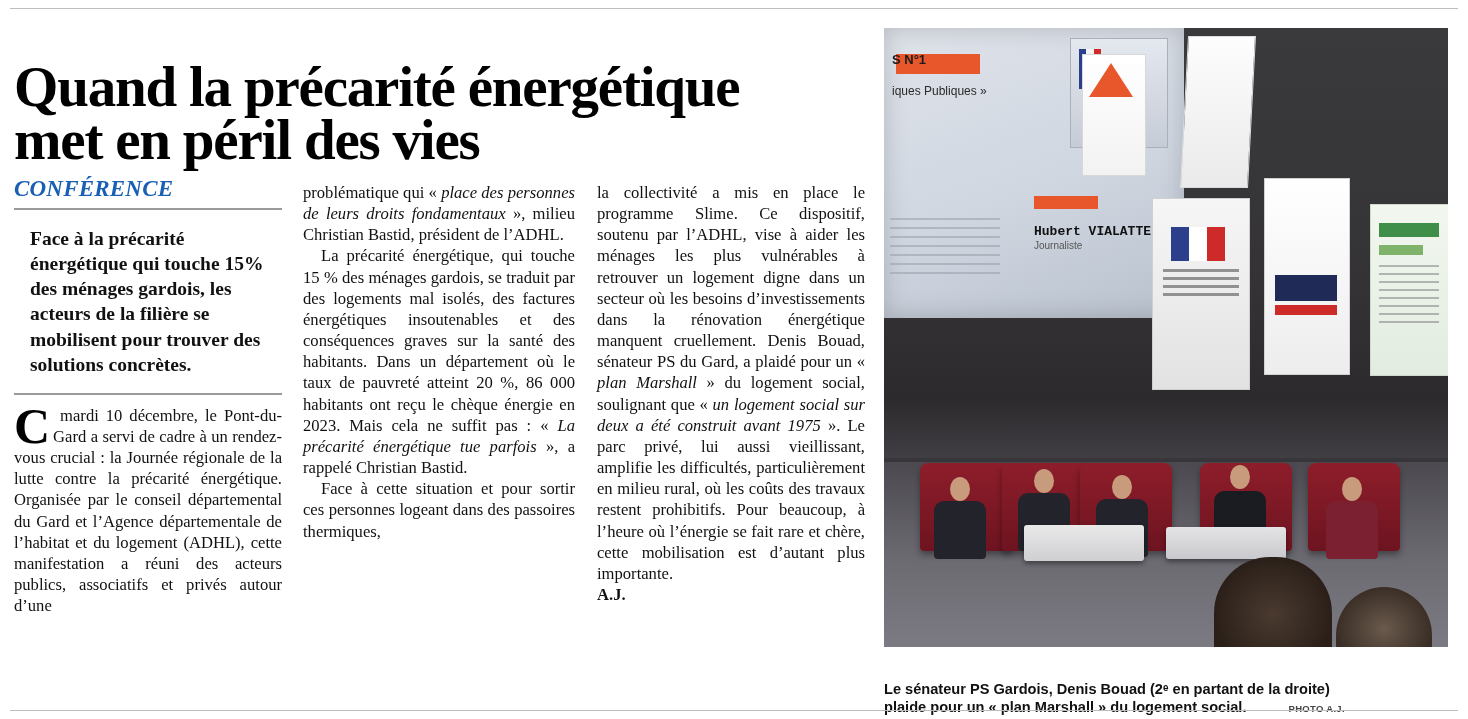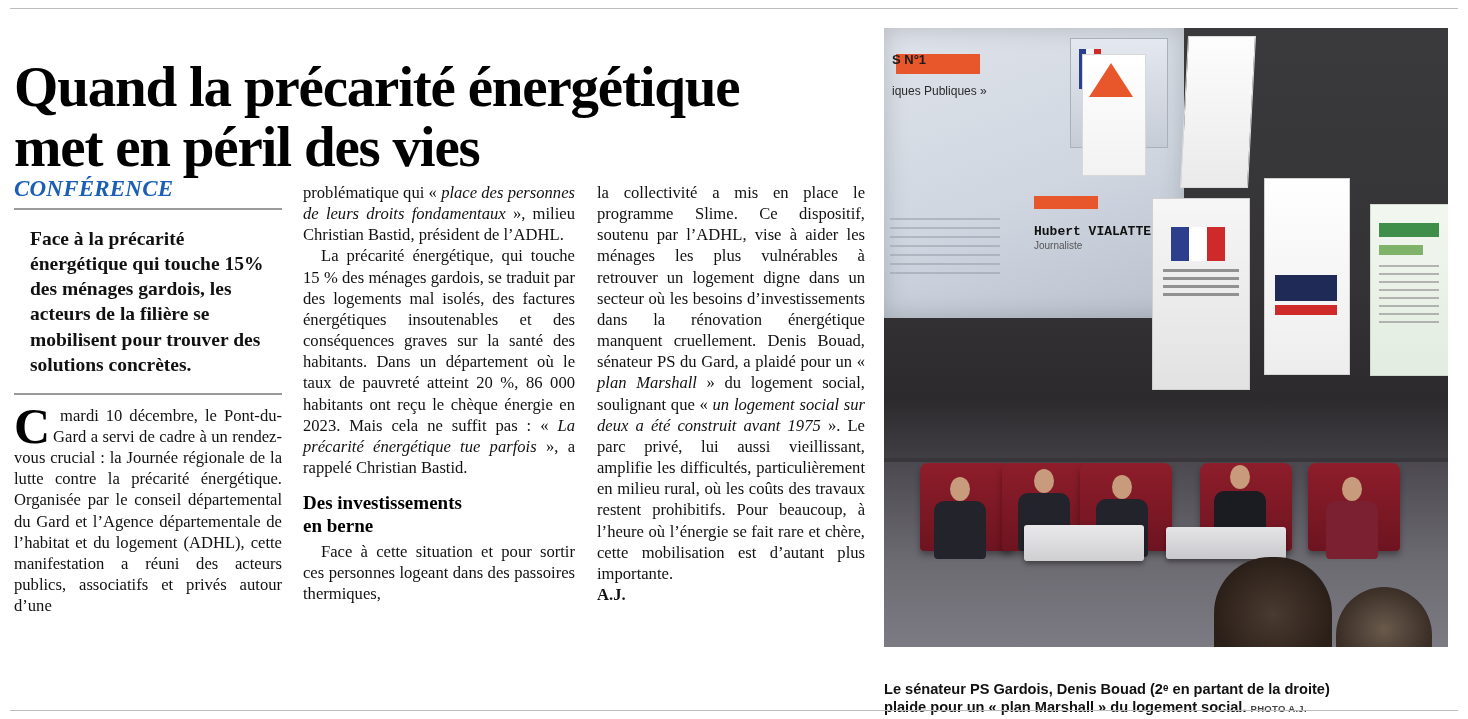--- a/index.html
+++ b/index.html
@@ -42,21 +42,21 @@
     left: 14px;
     top: 22px;
     width: 860px;
     font-family: "Liberation Serif", serif;
     font-weight: bold;
     font-size: 57px;
     line-height: 0.93;
     letter-spacing: -1.2px;
     color: #000000;
   }
-  .headline .l2 { display: block; margin-top: 7px; }
+  .headline .l2 { display: block; }
 
   
   .col-left {
     position: absolute;
     left: 14px;
     top: 176px;
     width: 268px;
   }
   .kicker {
     font-family: "Liberation Serif", serif;
@@ -320,20 +320,21 @@
     font-weight: bold;
     font-size: 14.6px;
     line-height: 1.24;
     color: #111;
   }
   .caption .credit {
     font-size: 9.5px;
     font-weight: bold;
     color: #444;
     letter-spacing: .3px;
+    margin-left: 38px;
   }
 </style>
 </head>
 <body>
 
 <div class="page">
 
   <div class="rule-top"></div>
 
   <h1 class="headline">
@@ -347,24 +348,20 @@
     <p class="standfirst">Face à la précarité énergétique qui touche 15% des ménages gardois, les acteurs de la filière se mobilisent pour trouver des solutions concrètes.</p>
     <div class="standfirst-rule"></div>
     <p class="body-text dropcap-para">
       <span class="dropcap">C</span><span>e mardi 10 décembre, le Pont-du-Gard a servi de cadre à un rendez-vous crucial : la Journée régionale de la lutte contre la précarité énergétique. Organisée par le conseil départemental du Gard et l’Agence départementale de l’habitat et du logement (ADHL), cette manifestation a réuni des acteurs publics, associatifs et privés autour d’une</span>
     </p>
   </div>
 
   <div class="col-mid">
     <p class="body-text"><span>problématique qui « </span><em>place des personnes de leurs droits fondamentaux</em><span> », milieu Christian Bastid, président de l’ADHL.</span></p>
     <p class="body-text indent"><span>La précarité énergétique, qui touche 15 % des ménages gardois, se traduit par des logements mal isolés, des factures énergétiques insoutenables et des conséquences graves sur la santé des habitants. Dans un département où le taux de pauvreté atteint 20 %, 86 000 habitants ont reçu le chèque énergie en 2023. Mais cela ne suffit pas : « </span><em>La précarité énergétique tue parfois</em><span> », a rappelé Christian Bastid.</span></p>
-    <div class="subhead">
-      <span>Des investissements</span><br>
-      <span>en berne</span>
-    </div>
     <p class="body-text indent">Face à cette situation et pour sortir ces personnes logeant dans des passoires thermiques,</p>
   </div>
 
   <div class="col-right">
     <p class="body-text"><span>la collectivité a mis en place le programme Slime. Ce dispositif, soutenu par l’ADHL, vise à aider les ménages les plus vulnérables à retrouver un logement digne dans un secteur où les besoins d’investissements dans la rénovation énergétique manquent cruellement. Denis Bouad, sénateur PS du Gard, a plaidé pour un « </span><em>plan Marshall</em><span> » du logement social, soulignant que « </span><em>un logement social sur deux a été construit avant 1975</em><span> ». Le parc privé, lui aussi vieillissant, amplifie les difficultés, particulièrement en milieu rural, où les coûts des travaux restent prohibitifs. Pour beaucoup, à l’heure où l’énergie se fait rare et chère, cette mobilisation est d’autant plus importante.</span></p>
     <p class="body-text sig">A.J.</p>
   </div>
 
   <div class="photo-wrap">
     <div class="photo">

